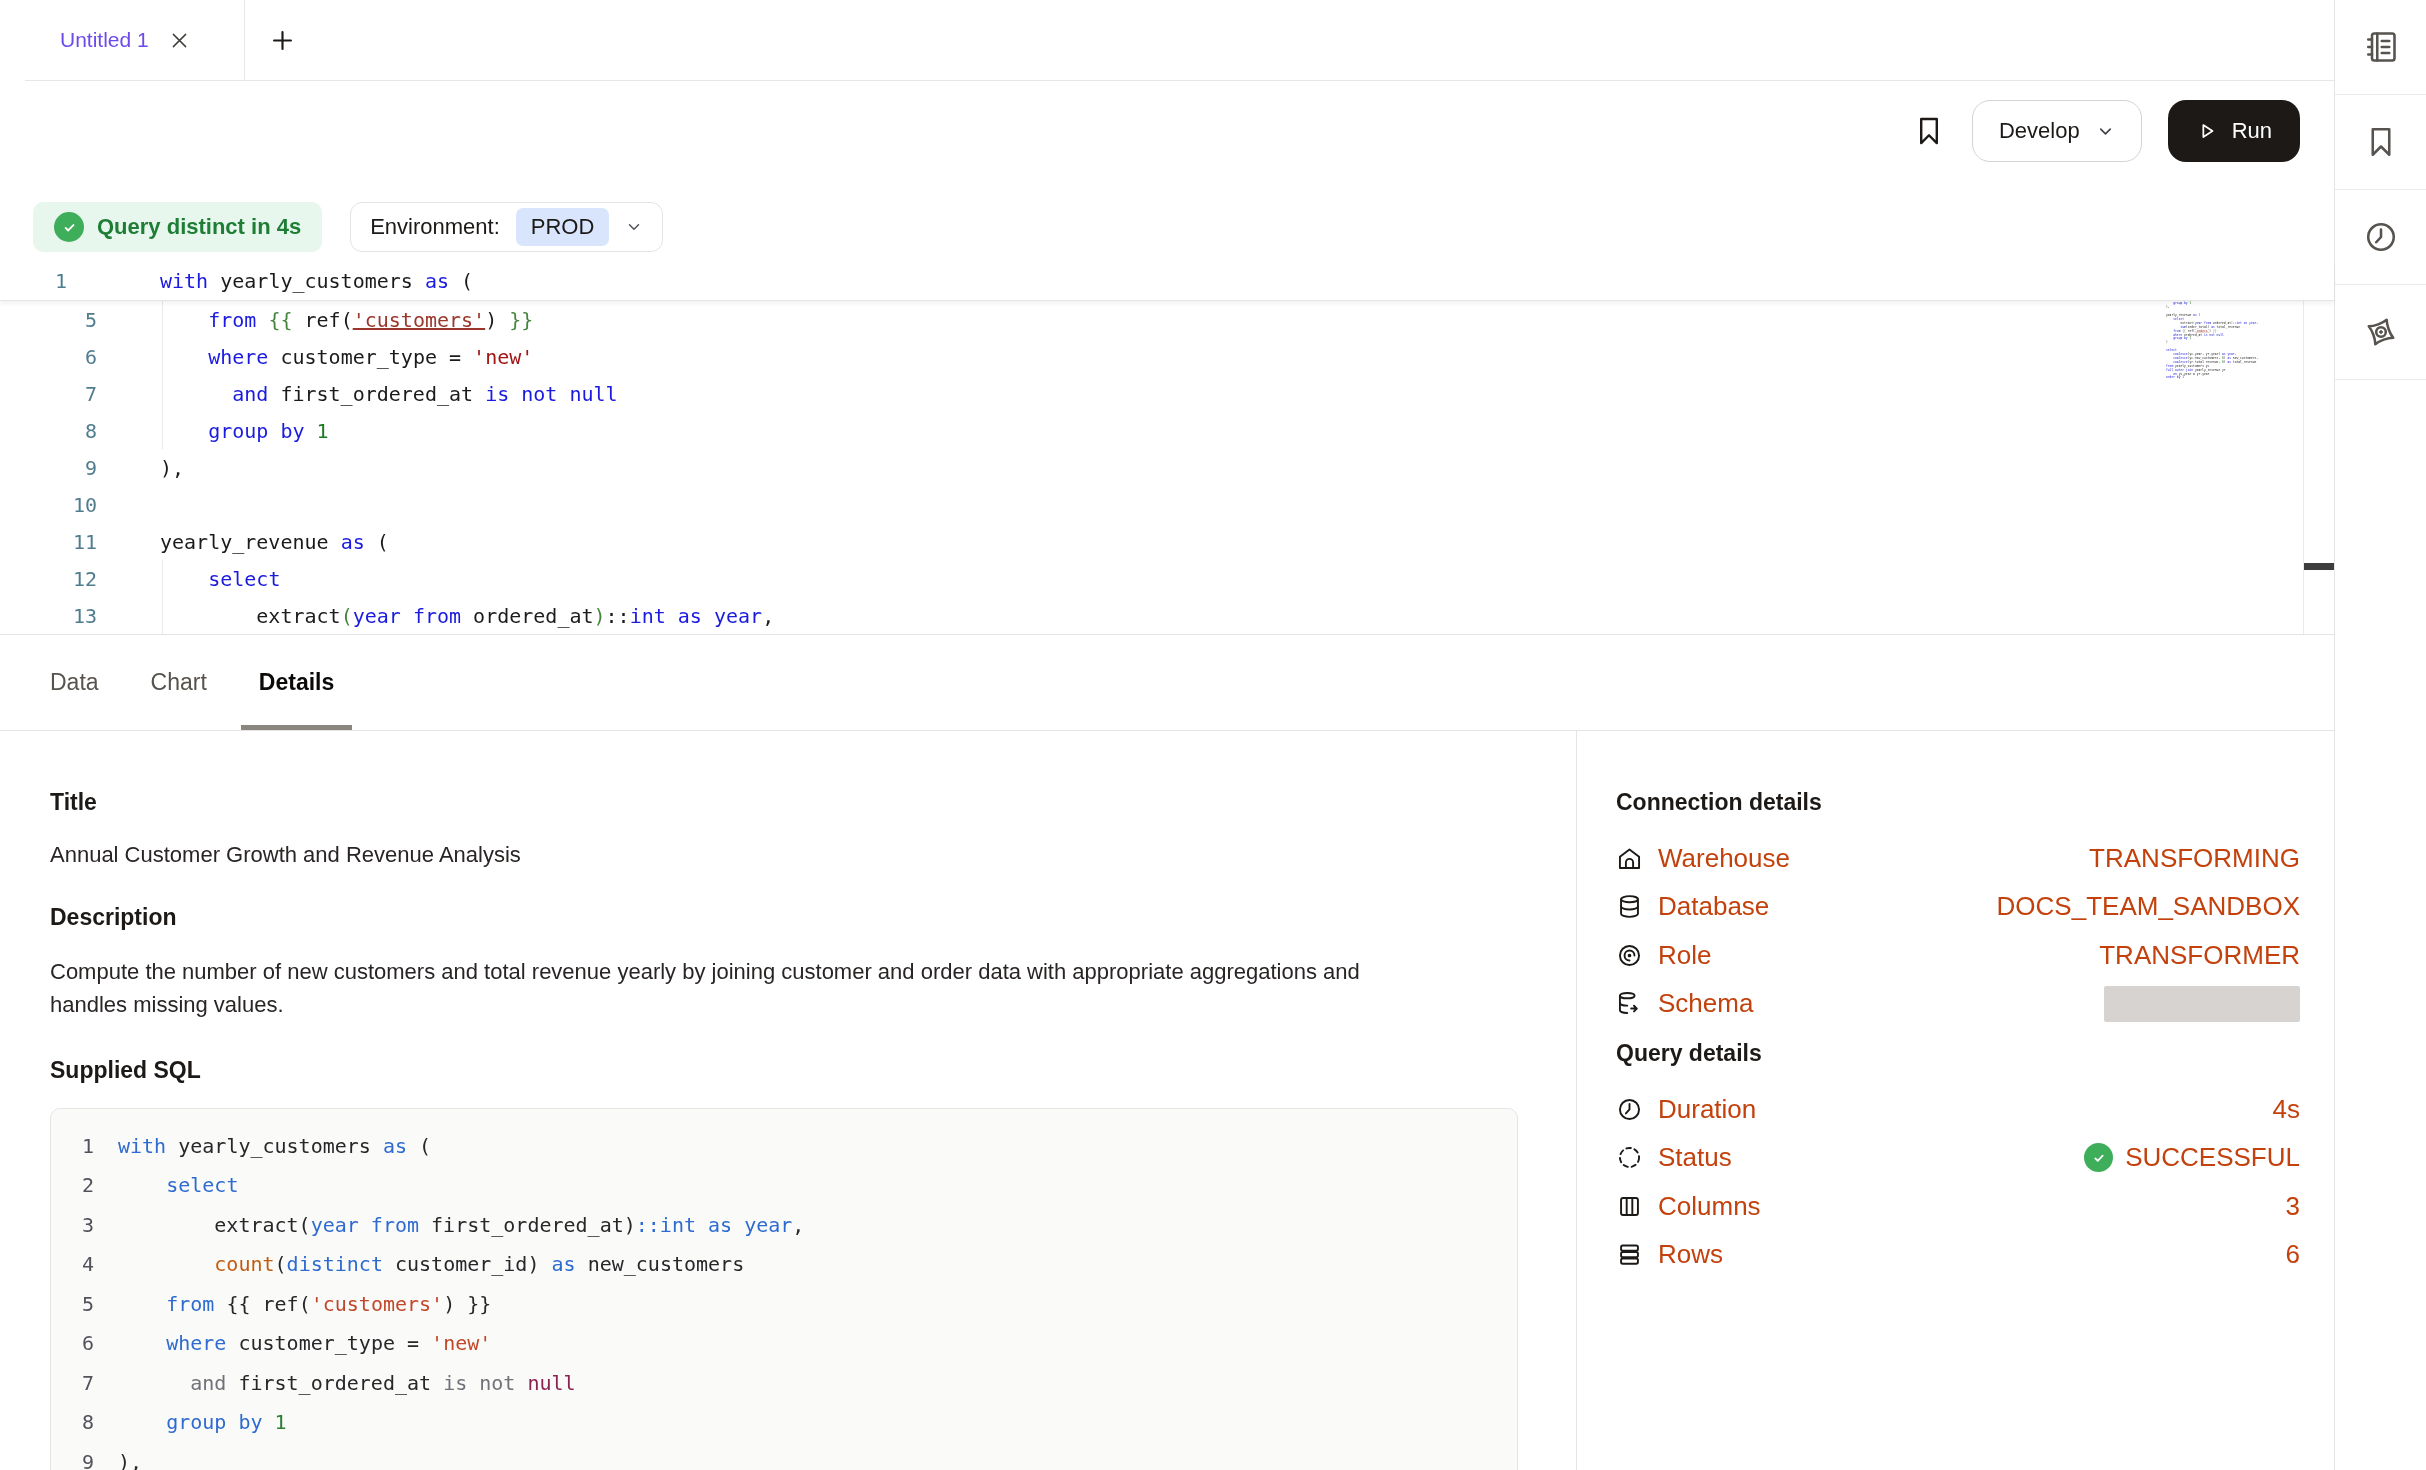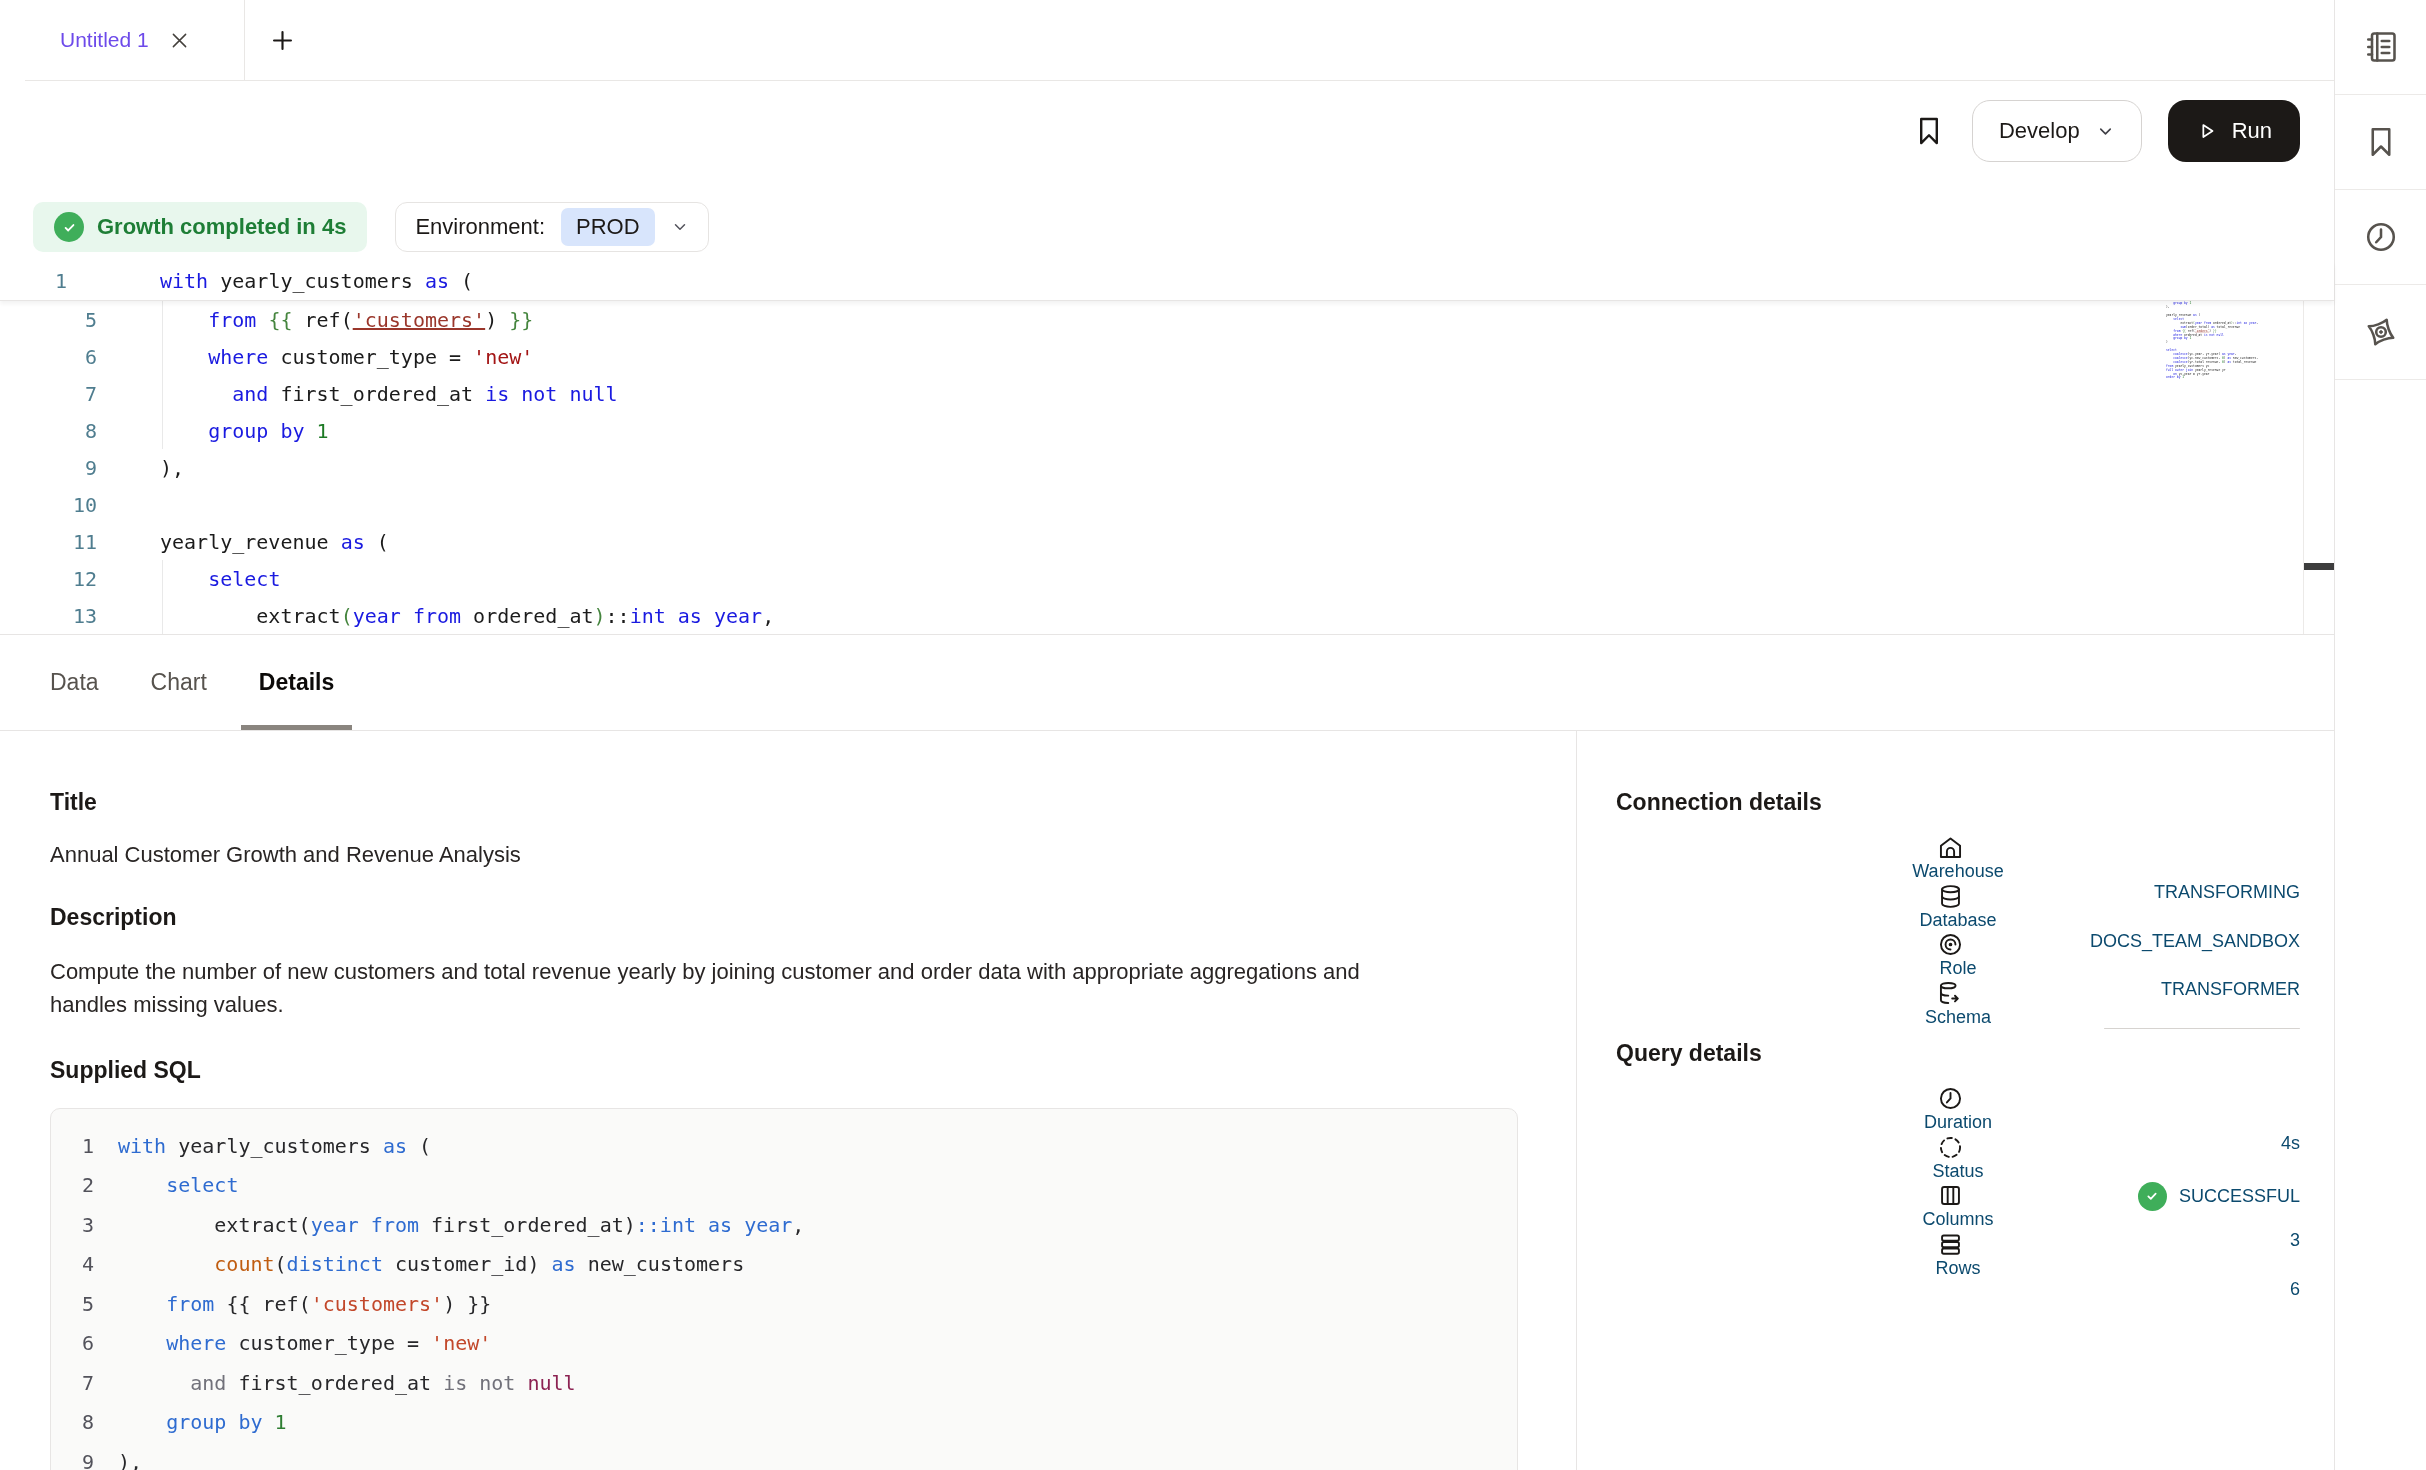--- a/index.html
+++ b/index.html
@@ -100,21 +100,21 @@
   .gap1 { margin-top:36px; }
   .desc { font-size:22px; color:#292524; line-height:33px; max-width:1350px; margin-top:24px; }
 
   .sqlblock { margin-top:24px; width:1468px; background:#fafaf9; border:1px solid #e7e5e4;
     border-radius:10px; padding:17px 0; font-family:"DejaVu Sans Mono", monospace;
     font-size:20px; }
   .sqlblock .srow { display:flex; height:39.5px; align-items:center; }
   .sqlblock .bn { width:67px; flex:none; text-align:right; padding-right:24px; color:#52525b; }
   .sqlblock .sc { white-space:pre; }
 
-  .drow { height:48.5px; display:flex; align-items:center; font-size:18px; color:#0c4a6e;flex-direction:column; }
+  .drow { height:48.5px; display:flex; align-items:center; font-size:26px; color:#c2410c; }
   .drow .ric { width:27px; height:27px; flex:none; margin-right:15px; display:flex;
     align-items:center; color:#1c1917; }
   .drow .ric svg { width:27px; height:27px; }
   .drow .rlabel { white-space:nowrap; }
   .drow .rval { margin-left:auto; white-space:nowrap; }
   .redact { height:36px; background:#d6d3d0; border-radius:2px; }
   .redact.sm { width:196px; margin-left:auto; }
   .redact.lg { flex:1; margin-left:16px; }
   .statusval { margin-left:auto; display:flex; align-items:center; gap:12px; }
   .statusval .ck { width:29px; height:29px; border-radius:50%; background:#3fae5a;
@@ -173,21 +173,21 @@
       </button>
     </div>
 
     <div class="statusrow">
       <div class="qpill">
         <span class="ck">
           <svg viewBox="0 0 24 24" fill="none" stroke="#ffffff" stroke-width="2.6" stroke-linecap="round" stroke-linejoin="round">
               <path d="M6.5 12.5 L10.2 16.2 L17.5 8.5"></path>
             </svg>
         </span>
-        <span class="qtext">Growth completed in 4s</span>
+        <span class="qtext">Query distinct in 4s</span>
       </div>
       <div class="envctl">
         <span class="env-label">Environment:</span>
         <span class="env-pill">PROD</span>
         <span style="display:flex">
           <svg viewBox="0 0 24 24" fill="none" stroke="currentColor" stroke-width="2" stroke-linecap="round" stroke-linejoin="round">
               <path d="M6 9 L12 15 L18 9"></path>
             </svg>
         </span>
       </div>

